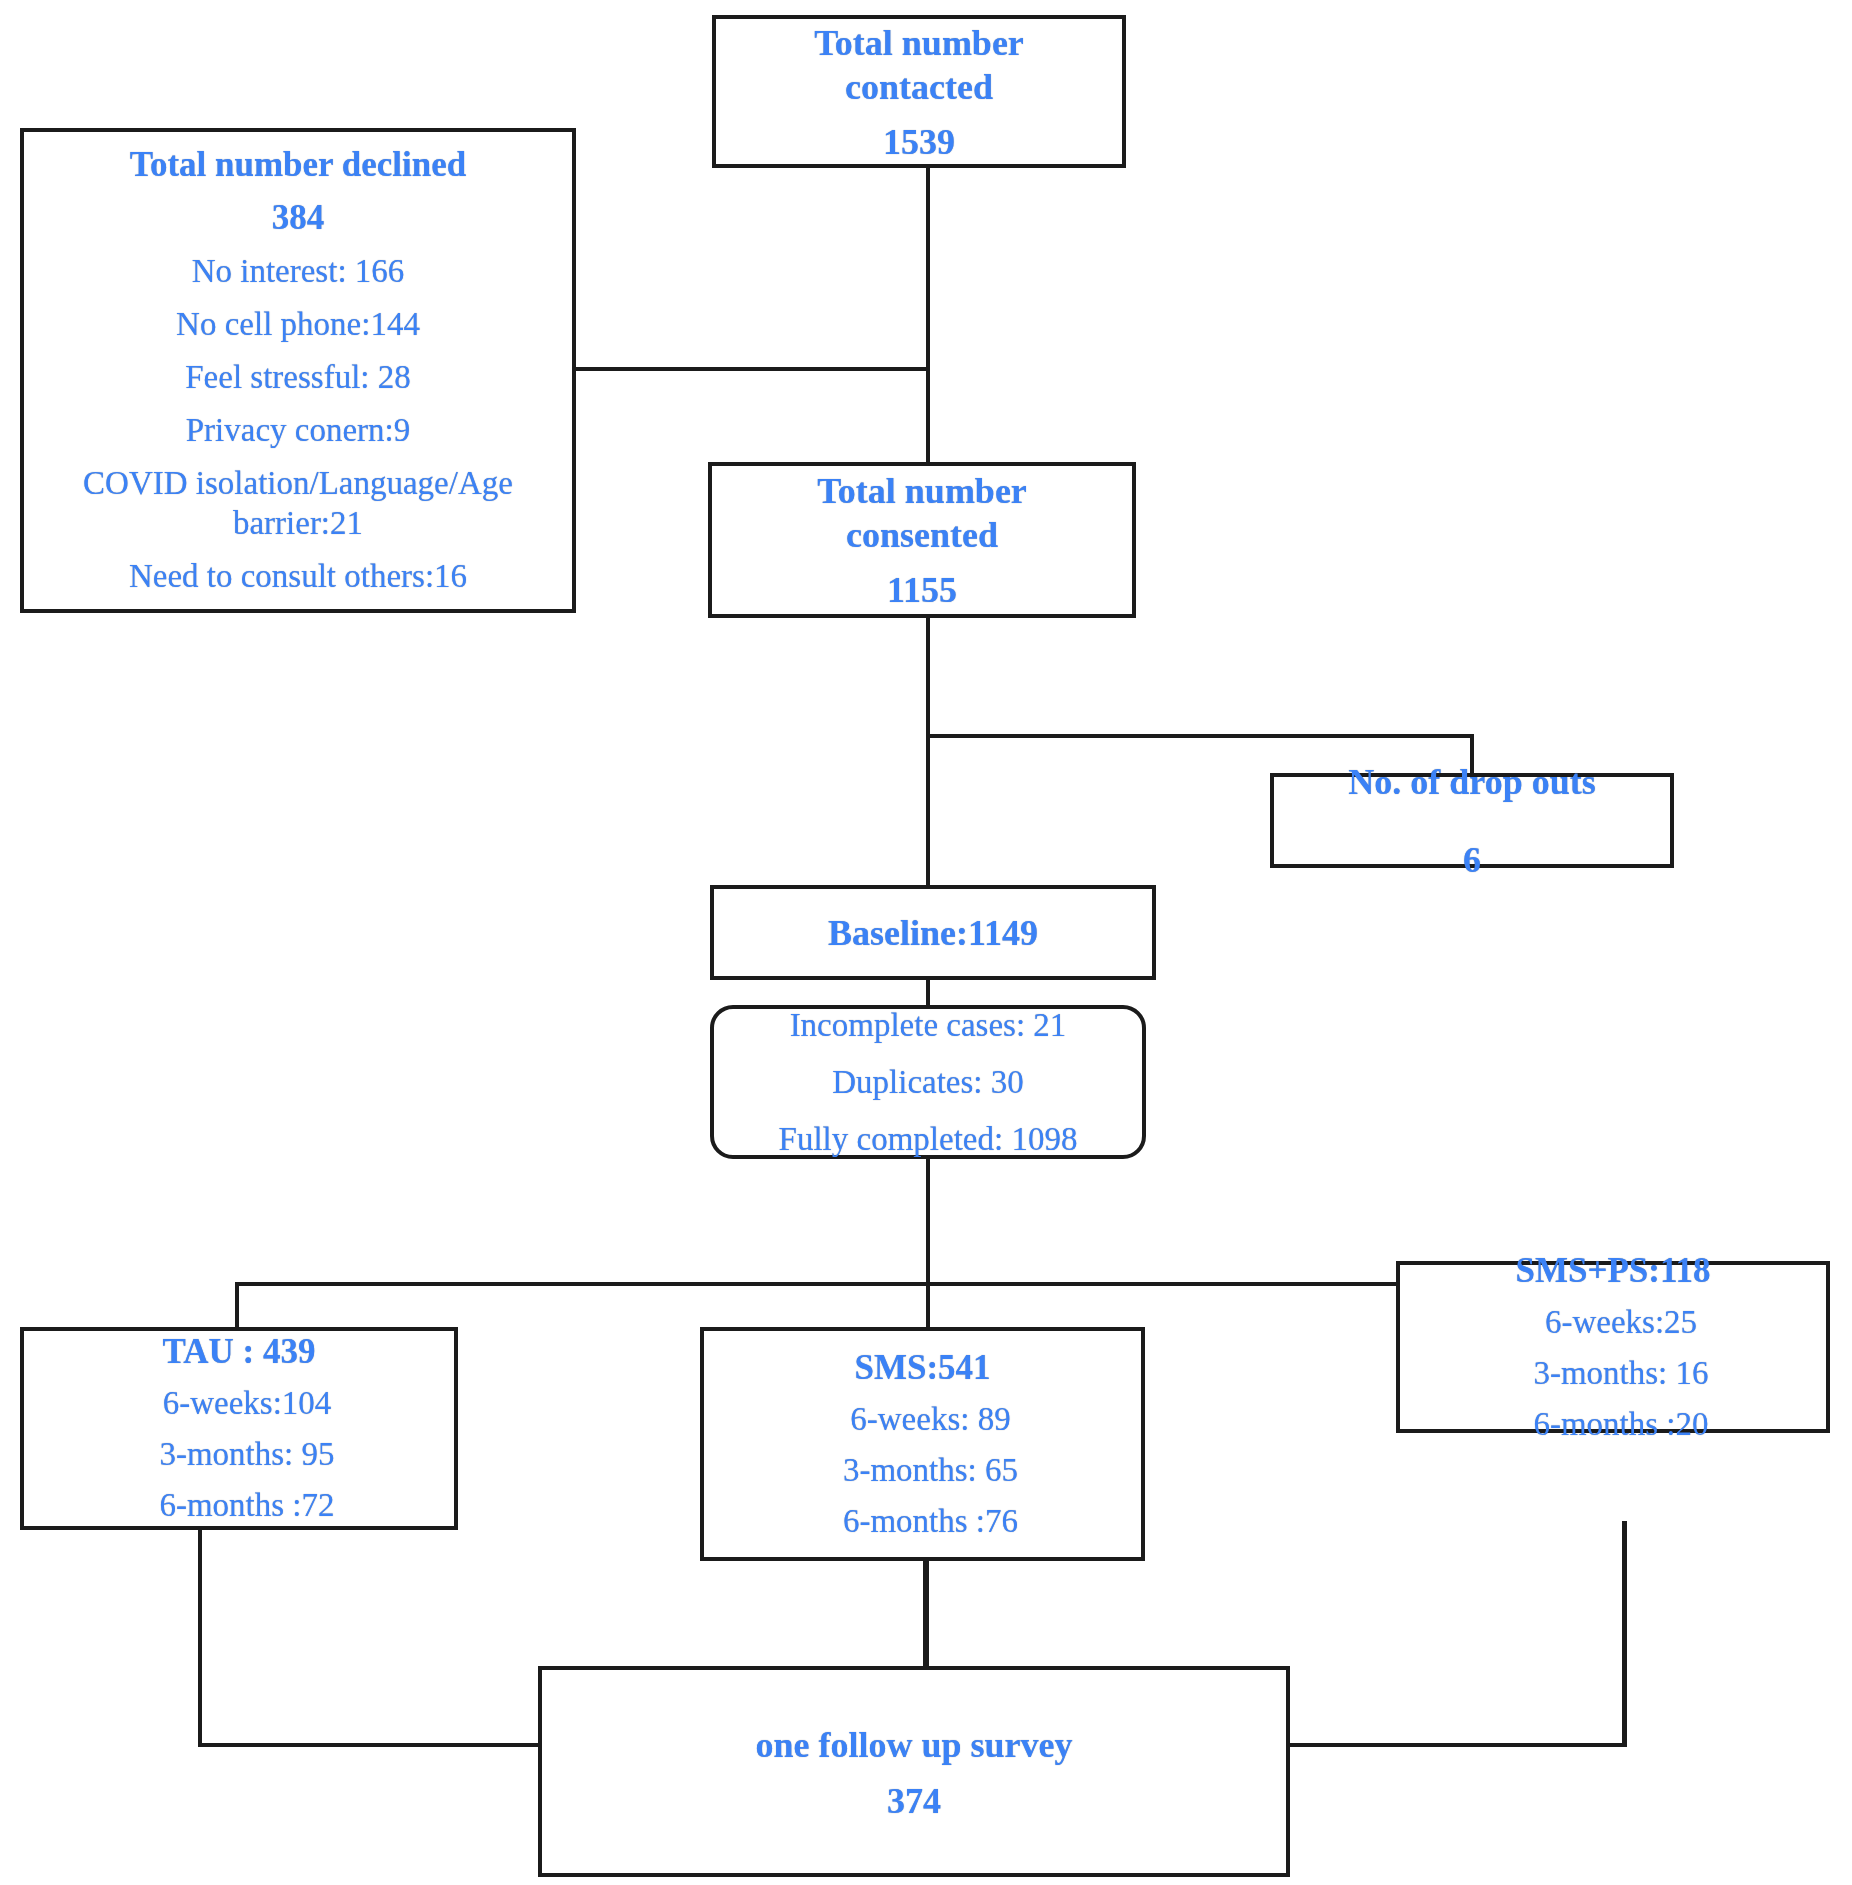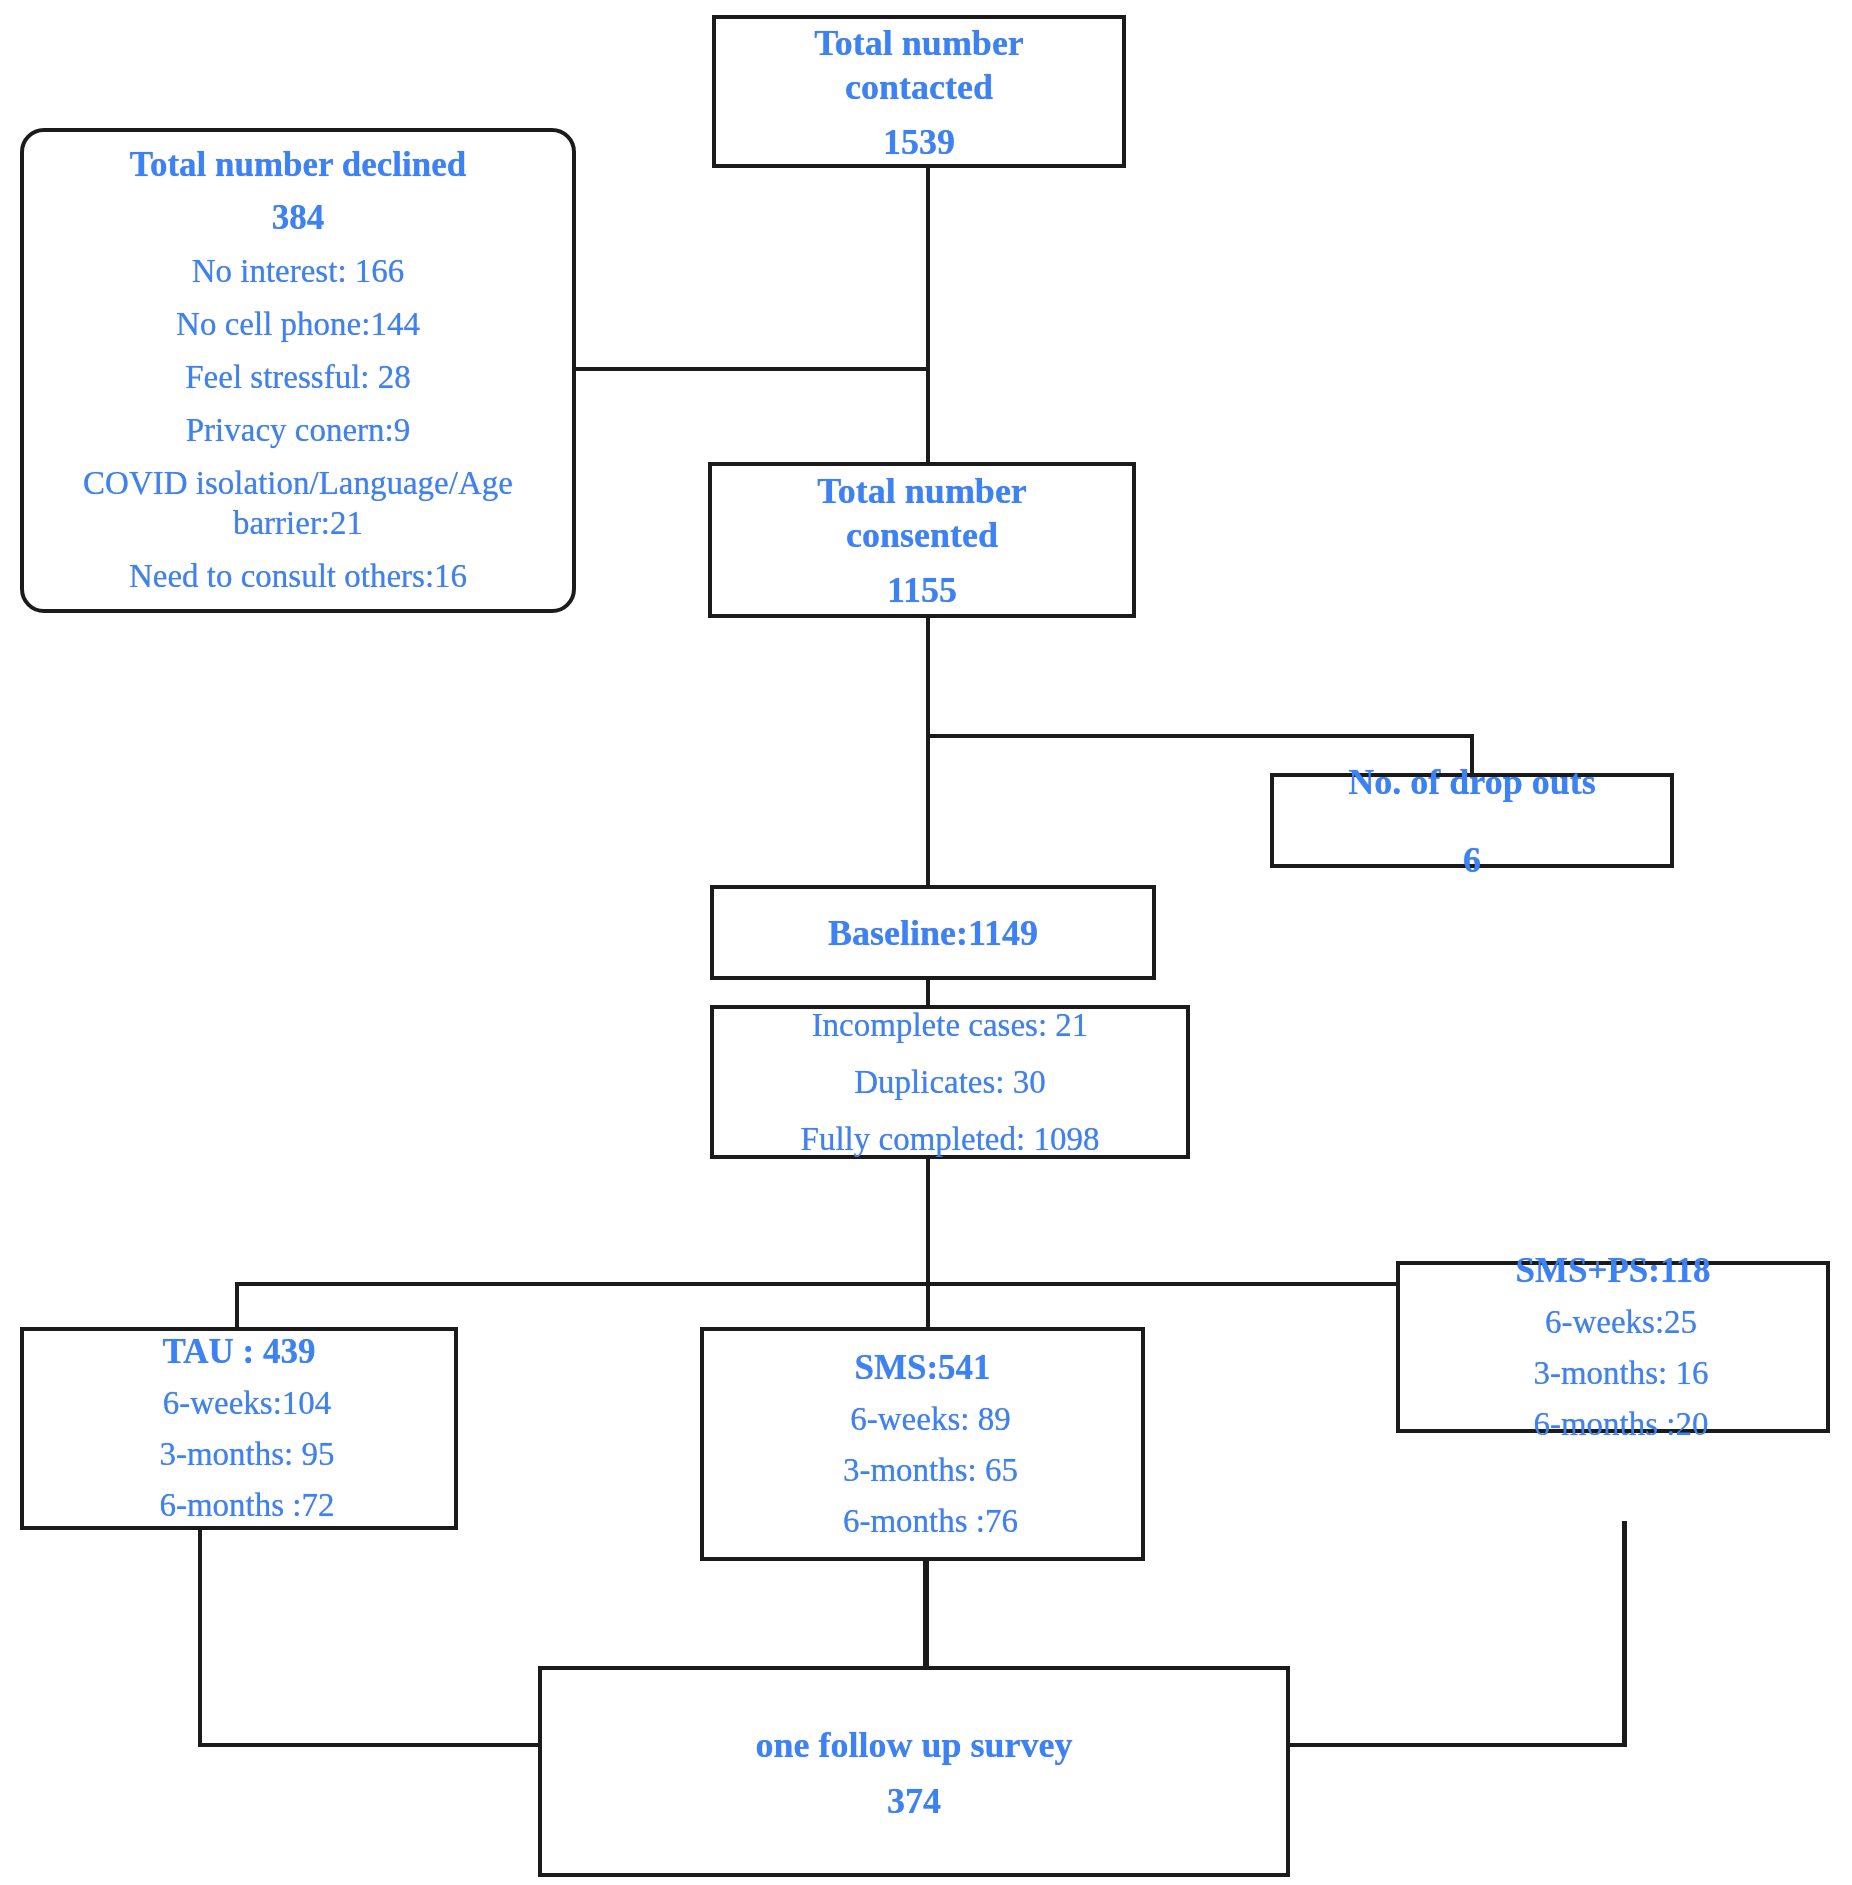--- a/index.html
+++ b/index.html
@@ -54,21 +54,21 @@
   <div class="conn" style="left:923px;top:1529px;width:6px;height:139px;"></div>
   <div class="conn" style="left:1622px;top:1521px;width:5px;height:226px;"></div>
   <div class="conn" style="left:1288px;top:1743px;width:339px;height:4px;"></div>
 
   <div class="box" style="left:712px;top:15px;width:414px;height:153px;">
     <div class="t-head">Total number</div>
     <div class="t-head">contacted</div>
     <div class="t-val">1539</div>
   </div>
 
-  <div class="box" style="left:20px;top:128px;width:556px;height:485px;padding:4px 8px;border-radius:24px;">
+  <div class="box" style="left:20px;top:128px;width:556px;height:485px;padding:4px 8px;">
     <div class="t-head-sm">Total number declined</div>
     <div class="t-head-sm gap13">384</div>
     <div class="t-item gap13 nowrap">No interest: 166</div>
     <div class="t-item gap13 nowrap">No cell phone:144</div>
     <div class="t-item gap13 nowrap">Feel stressful: 28</div>
     <div class="t-item gap13 nowrap">Privacy conern:9</div>
     <div class="t-item gap13">COVID isolation/Language/Age barrier:21</div>
     <div class="t-item gap13 nowrap">Need to consult others:16</div>
   </div>
 
@@ -80,21 +80,21 @@
 
   <div class="box" style="left:1270px;top:773px;width:404px;height:95px;gap:34px;">
     <div class="t-head" style="line-height:42px;">No. of drop outs</div>
     <div class="t-head" style="line-height:42px;margin-top:2px;">6</div>
   </div>
 
   <div class="box" style="left:710px;top:885px;width:446px;height:95px;">
     <div class="t-head">Baseline:1149</div>
   </div>
 
-  <div class="box" style="left:710px;top:1005px;width:480px;height:154px;">
+  <div class="box" style="left:710px;top:1005px;width:436px;height:154px;border-radius:23px;">
     <div class="t-item nowrap">Incomplete cases: 21</div>
     <div class="t-item gap17 nowrap">Duplicates: 30</div>
     <div class="t-item gap17 nowrap">Fully completed: 1098</div>
   </div>
 
   <div class="box" style="left:20px;top:1327px;width:438px;height:203px;">
     <div class="t-head-sm">TAU : 439</div>
     <div class="t-item gap11 nowrap">6-weeks:104</div>
     <div class="t-item gap11 nowrap">3-months: 95</div>
     <div class="t-item gap11 nowrap">6-months :72</div>

